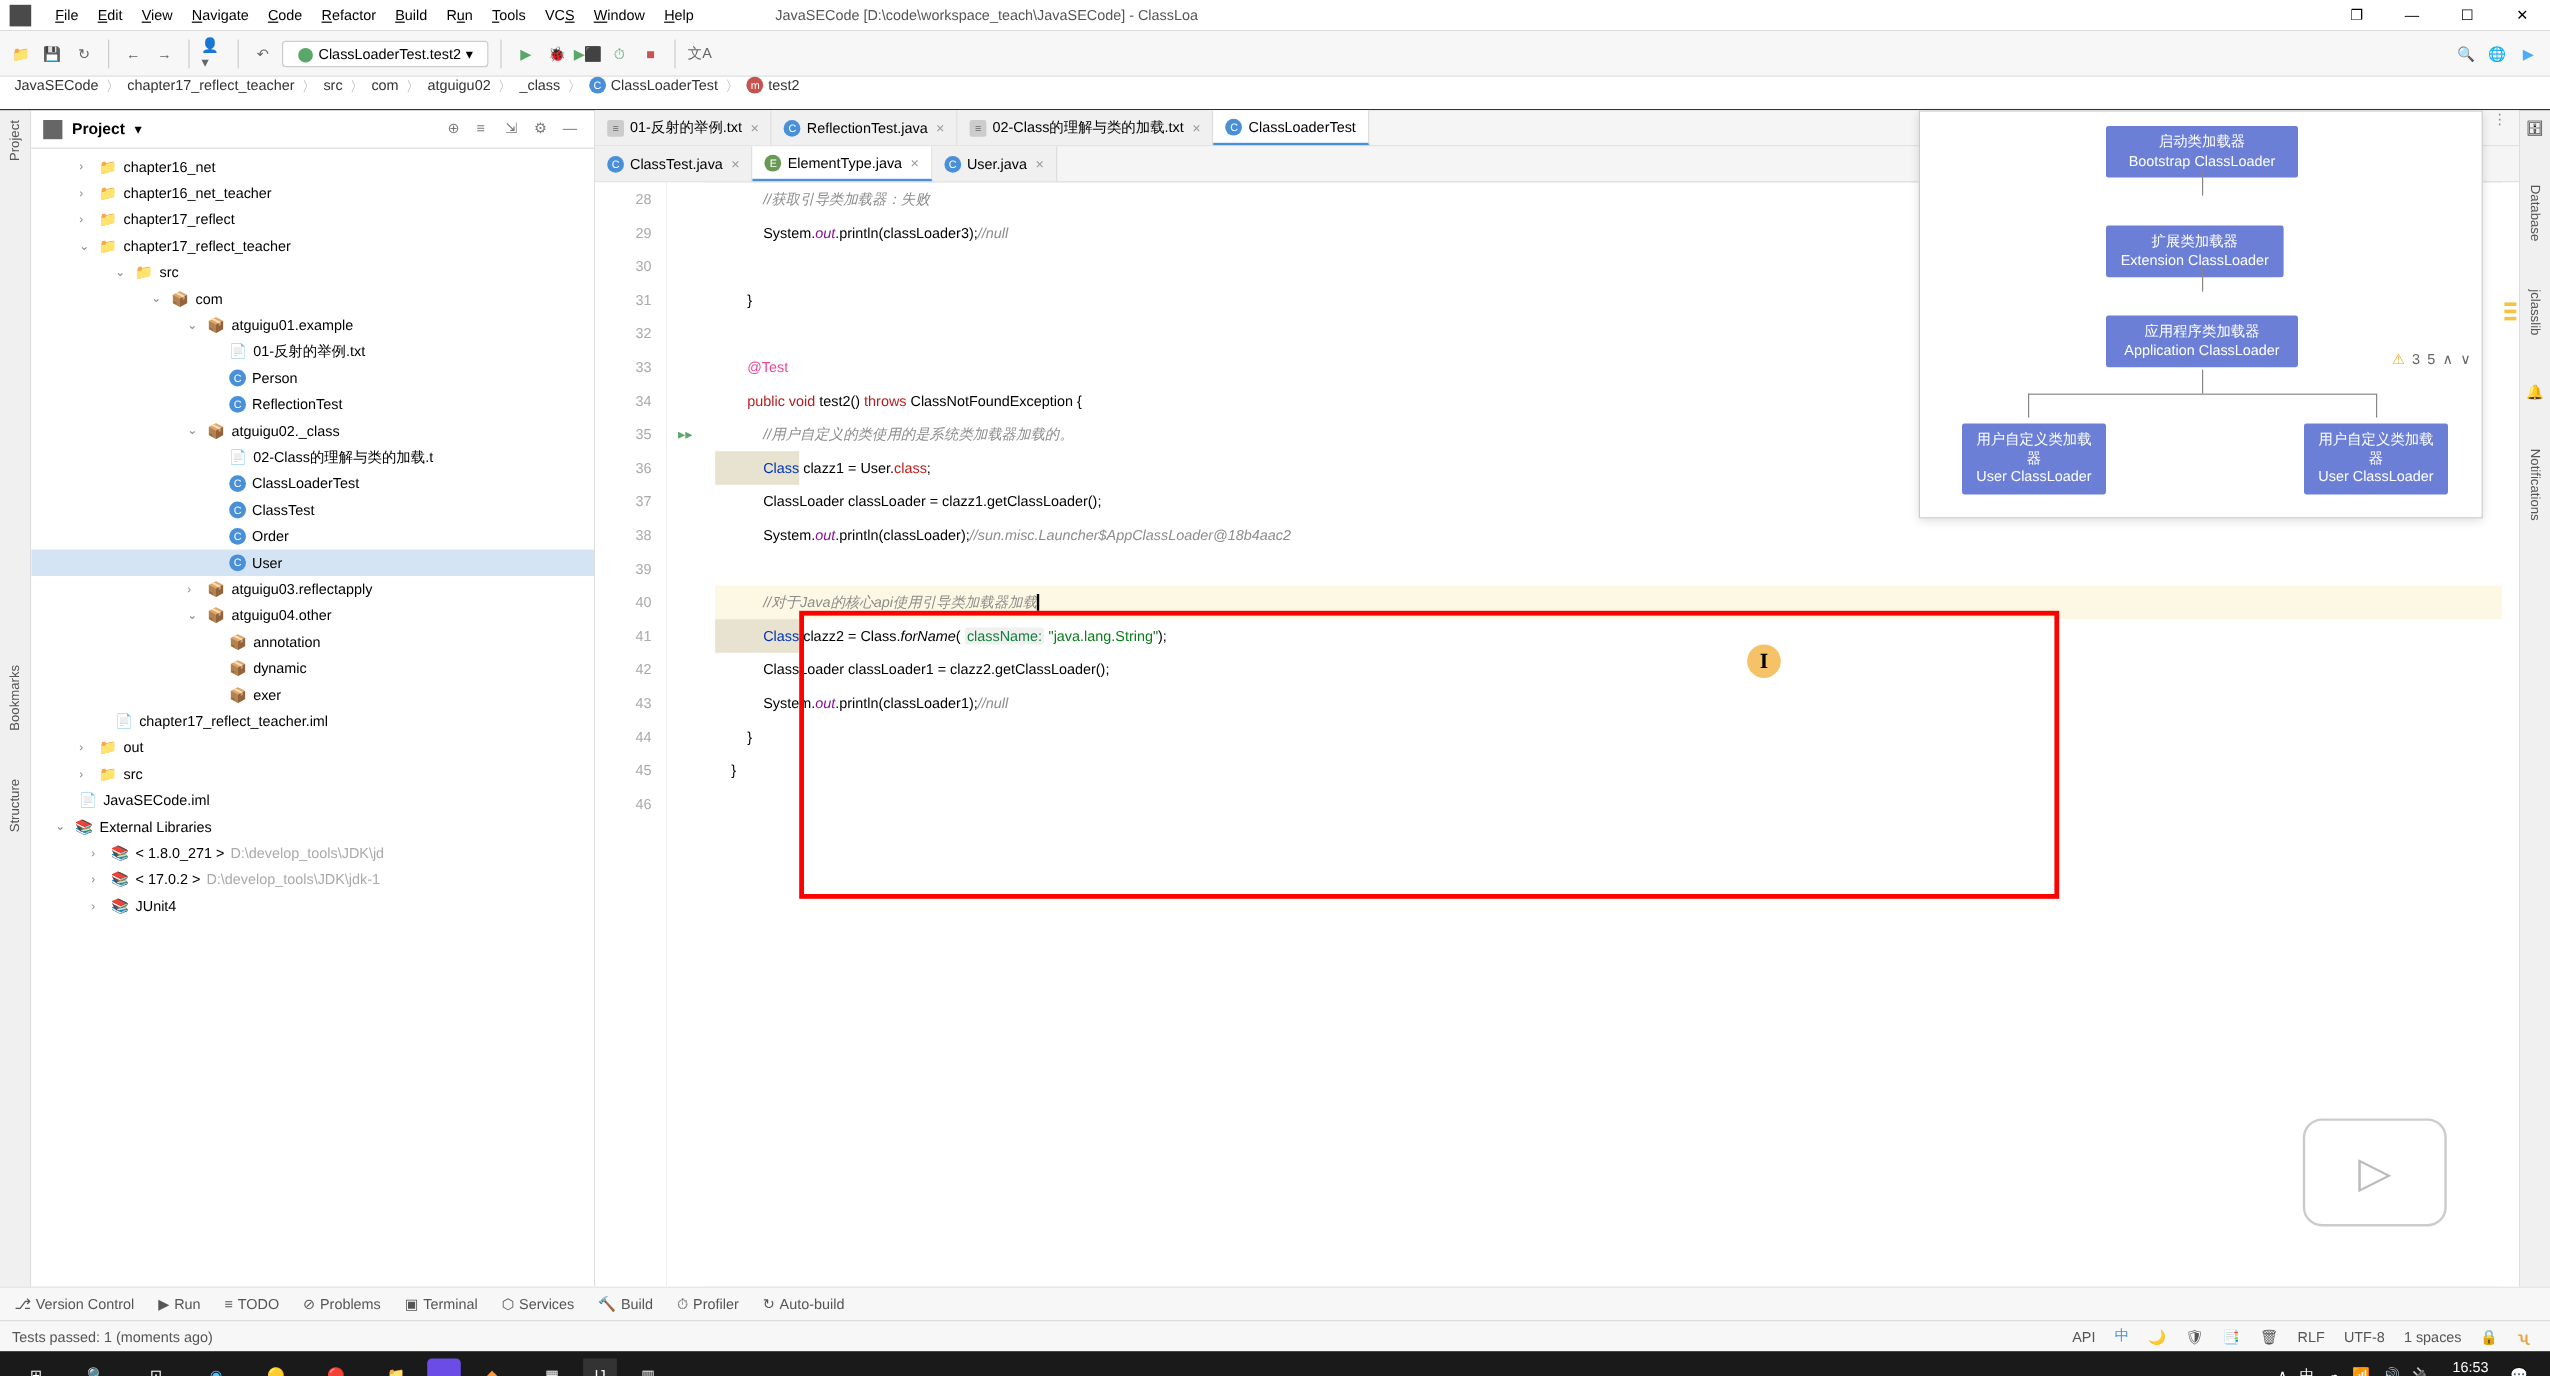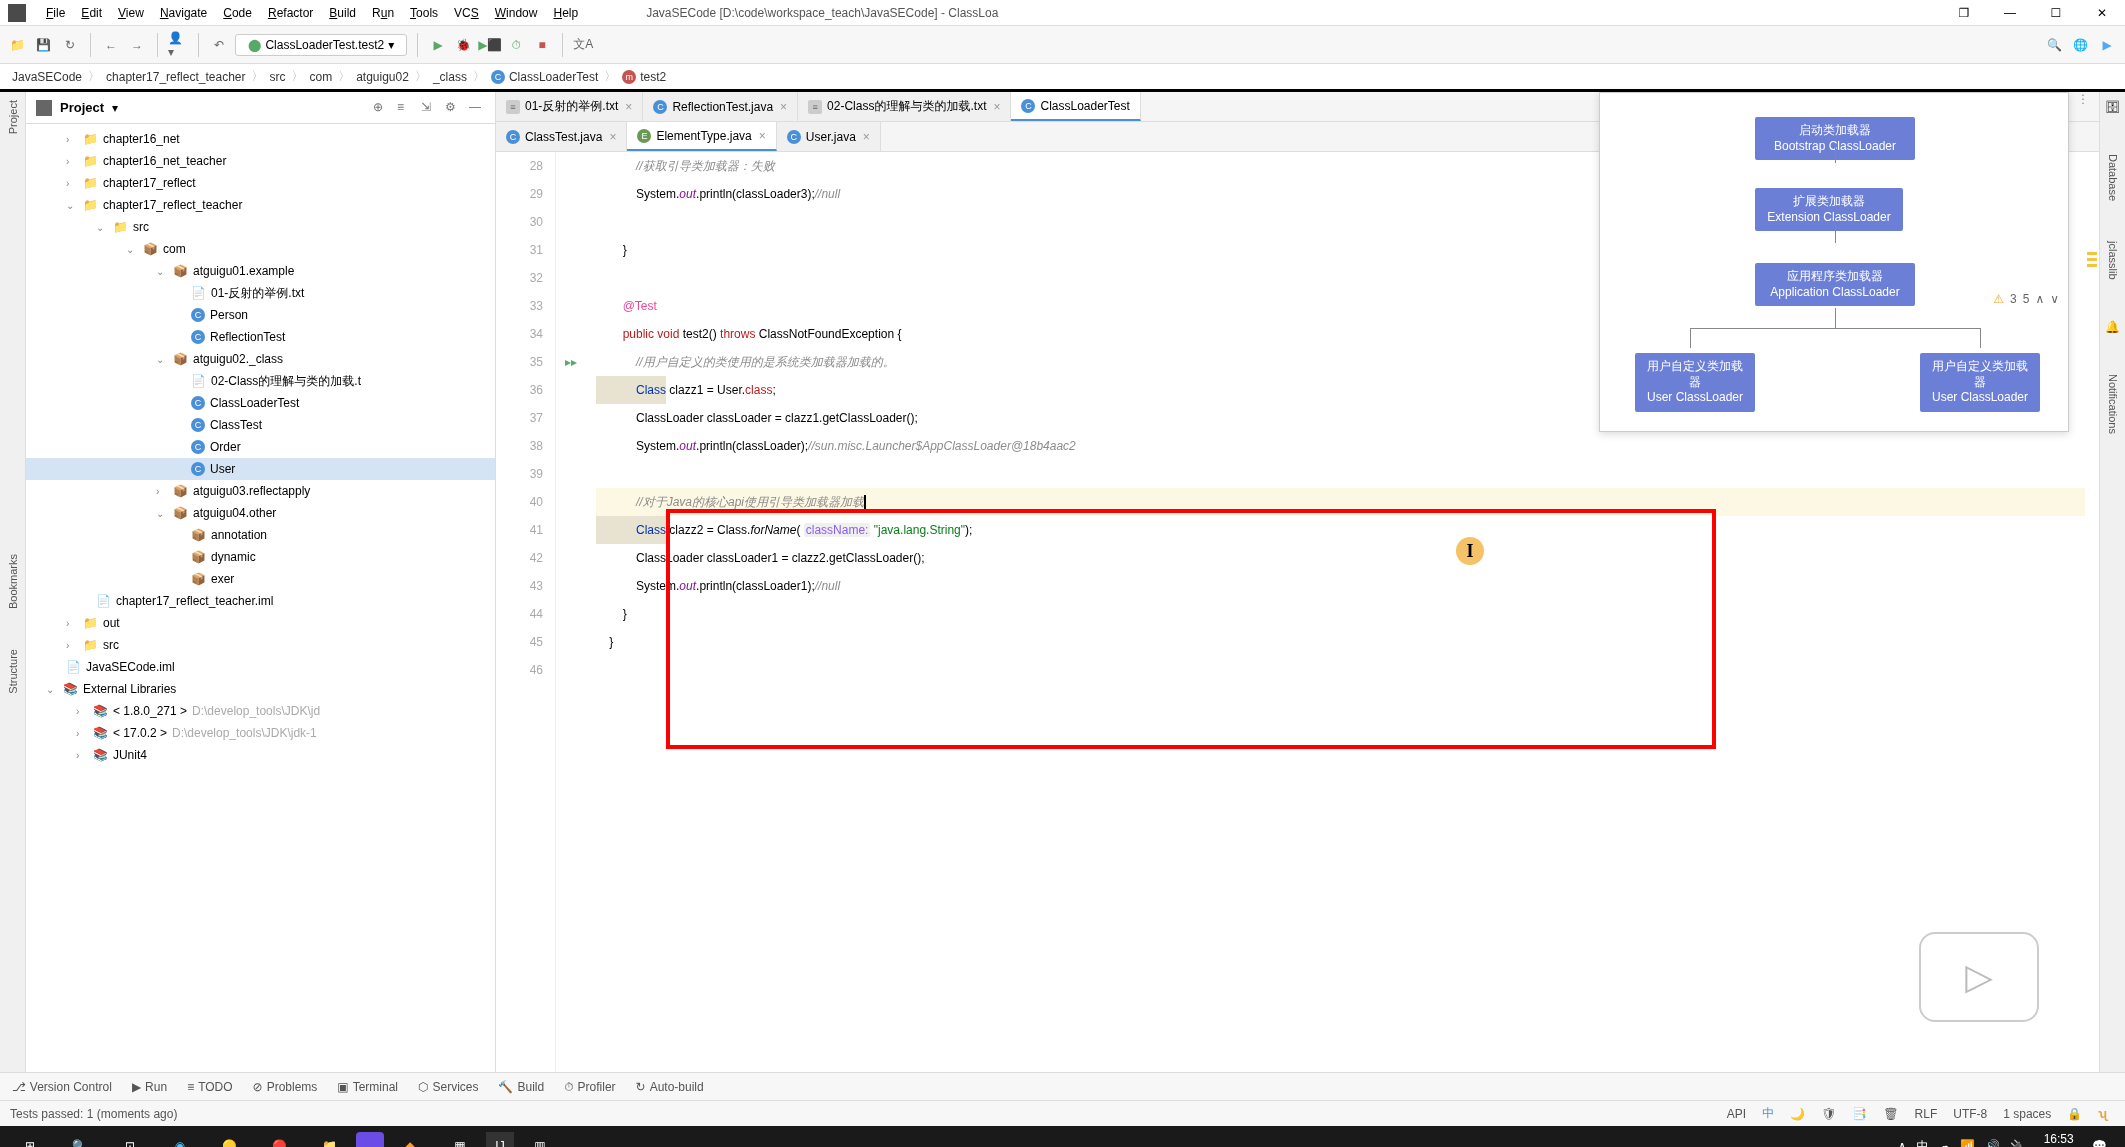--- a/index.html
+++ b/index.html
@@ -10,21 +10,21 @@
 .titlebar .menu-item{padding:0 8px;cursor:pointer}
 .titlebar .menu-item u{text-decoration:underline}
 .titlebar .title-text{margin-left:60px;color:#555}
 .titlebar .win-controls{position:absolute;right:0;display:flex}
 .titlebar .win-btn{width:46px;height:26px;display:flex;align-items:center;justify-content:center}
 .toolbar{height:38px;background:#f7f7f7;border-bottom:1px solid #ddd;display:flex;align-items:center;padding:0 8px;gap:6px}
 .toolbar .tb-icon{width:20px;height:20px;display:flex;align-items:center;justify-content:center;color:#666}
 .toolbar .tb-sep{width:1px;height:24px;background:#ccc;margin:0 4px}
 .toolbar .run-config{border:1px solid #ccc;border-radius:3px;padding:3px 12px;background:#fff;display:flex;align-items:center;gap:4px}
 .toolbar .run-green{color:#59a869}
-.breadcrumb{height:28px;background:#fff;border-bottom:3px solid #000000;display:flex;align-items:center;padding:0 12px;gap:4px;font-size:13px}
+.breadcrumb{height:28px;background:#fff;border-bottom:1px solid #000000;display:flex;align-items:flex-start;padding:0 12px;gap:4px;font-size:13px}
 .breadcrumb .crumb{color:#333}
 .breadcrumb .sep{color:#aaa;margin:0 2px}
 .main{display:flex;height:980px;position:relative}
 .left-rail{width:26px;background:#f0f0f0;border-right:1px solid #ddd;display:flex;flex-direction:column;align-items:center;padding-top:8px;gap:40px}
 .left-rail .rail-label{writing-mode:vertical-rl;transform:rotate(180deg);font-size:11px;color:#555;cursor:pointer}
 .project-panel{width:470px;background:#fff;border-right:1px solid #ddd;display:flex;flex-direction:column}
 .proj-header{height:32px;border-bottom:1px solid #ddd;display:flex;align-items:center;padding:0 10px;gap:8px}
 .proj-header .proj-icon{width:16px;height:16px;background:#666}
 .proj-header .proj-title{font-weight:bold;font-size:13px}
 .proj-header .spacer{flex:1}
@@ -54,21 +54,21 @@
 .gutter2{width:30px;background:#fff}
 .code{flex:1;padding-left:10px;position:relative}
 .code-line{height:28px;white-space:pre}
 .kw{color:#b91c1c}
 .str{color:#067d17}
 .cmt{color:#8c8c8c;font-style:italic}
 .ann{color:#ec4899}
 .fn{font-style:italic}
 .fld{color:#871094;font-style:italic}
 .hl-bg{background:#e8e2d0;display:inline-block}
-.param-hint{background:#f0f0f0;color:#8b5cf6;padding:0 2px;border-radius:2px}
+.param-hint{background:#f0f0f0;color:#15803d;padding:0 2px;border-radius:2px}
 .caret-line{background:#fdf8e4}
 .red-box{position:absolute;border:4px solid red;pointer-events:none}
 .cursor-ic{position:absolute;width:28px;height:28px;background:#f5c268;border-radius:50%;display:flex;align-items:center;justify-content:center;font-family:serif;font-weight:bold;font-size:18px}
 .right-rail{width:26px;background:#f0f0f0;border-left:1px solid #ddd;display:flex;flex-direction:column;align-items:center;padding-top:8px;gap:40px}
 .right-rail .rail-label{writing-mode:vertical-rl;font-size:11px;color:#555;cursor:pointer}
 .diagram{position:absolute;top:0;right:30px;width:470px;height:340px;background:#fff;border:1px solid #ccc;box-shadow:0 2px 8px rgba(0,0,0,0.15);z-index:10}
 .diagram .dbox{position:absolute;background:#6b7fd7;color:#fff;font-size:11px;text-align:center;padding:6px 10px;border-radius:2px;line-height:1.3}
 .diagram .dline{position:absolute;background:#888}
 .nav-info{position:absolute;top:200px;right:40px;display:flex;align-items:center;gap:6px;background:#fff;font-size:13px;color:#666;z-index:11}
 .bottom-tools{height:28px;background:#f7f7f7;border-top:1px solid #ddd;display:flex;align-items:center;padding:0 12px;gap:20px;font-size:12px}
@@ -408,21 +408,21 @@
           <div class="cursor-ic" style="left:870px;top:385px">I</div>
         </div>
         <div class="errstrip">
           <div class="mark" style="top:100px;background:#f5c242"></div>
           <div class="mark" style="top:106px;background:#f5c242"></div>
           <div class="mark" style="top:112px;background:#f5c242"></div>
         </div>
       </div>
 
       <div class="diagram">
-        <div class="dbox" style="left:155px;top:24px;width:160px"><span>启动类加载器</span><br><span>Bootstrap ClassLoader</span></div>
+        <div class="dbox" style="left:155px;top:12px;width:160px"><span>启动类加载器</span><br><span>Bootstrap ClassLoader</span></div>
         <div class="dline" style="left:235px;top:50px;width:1px;height:20px"></div>
         <div class="dbox" style="left:155px;top:95px;width:148px"><span>扩展类加载器</span><br><span>Extension ClassLoader</span></div>
         <div class="dline" style="left:235px;top:130px;width:1px;height:20px"></div>
         <div class="dbox" style="left:155px;top:170px;width:160px"><span>应用程序类加载器</span><br><span>Application ClassLoader</span></div>
         <div class="dline" style="left:235px;top:215px;width:1px;height:20px"></div>
         <div class="dline" style="left:90px;top:235px;width:290px;height:1px"></div>
         <div class="dline" style="left:90px;top:235px;width:1px;height:20px"></div>
         <div class="dline" style="left:380px;top:235px;width:1px;height:20px"></div>
         <div class="dbox" style="left:35px;top:260px;width:120px"><span>用户自定义类加载器</span><br><span>User ClassLoader</span></div>
         <div class="dbox" style="left:320px;top:260px;width:120px"><span>用户自定义类加载器</span><br><span>User ClassLoader</span></div>

